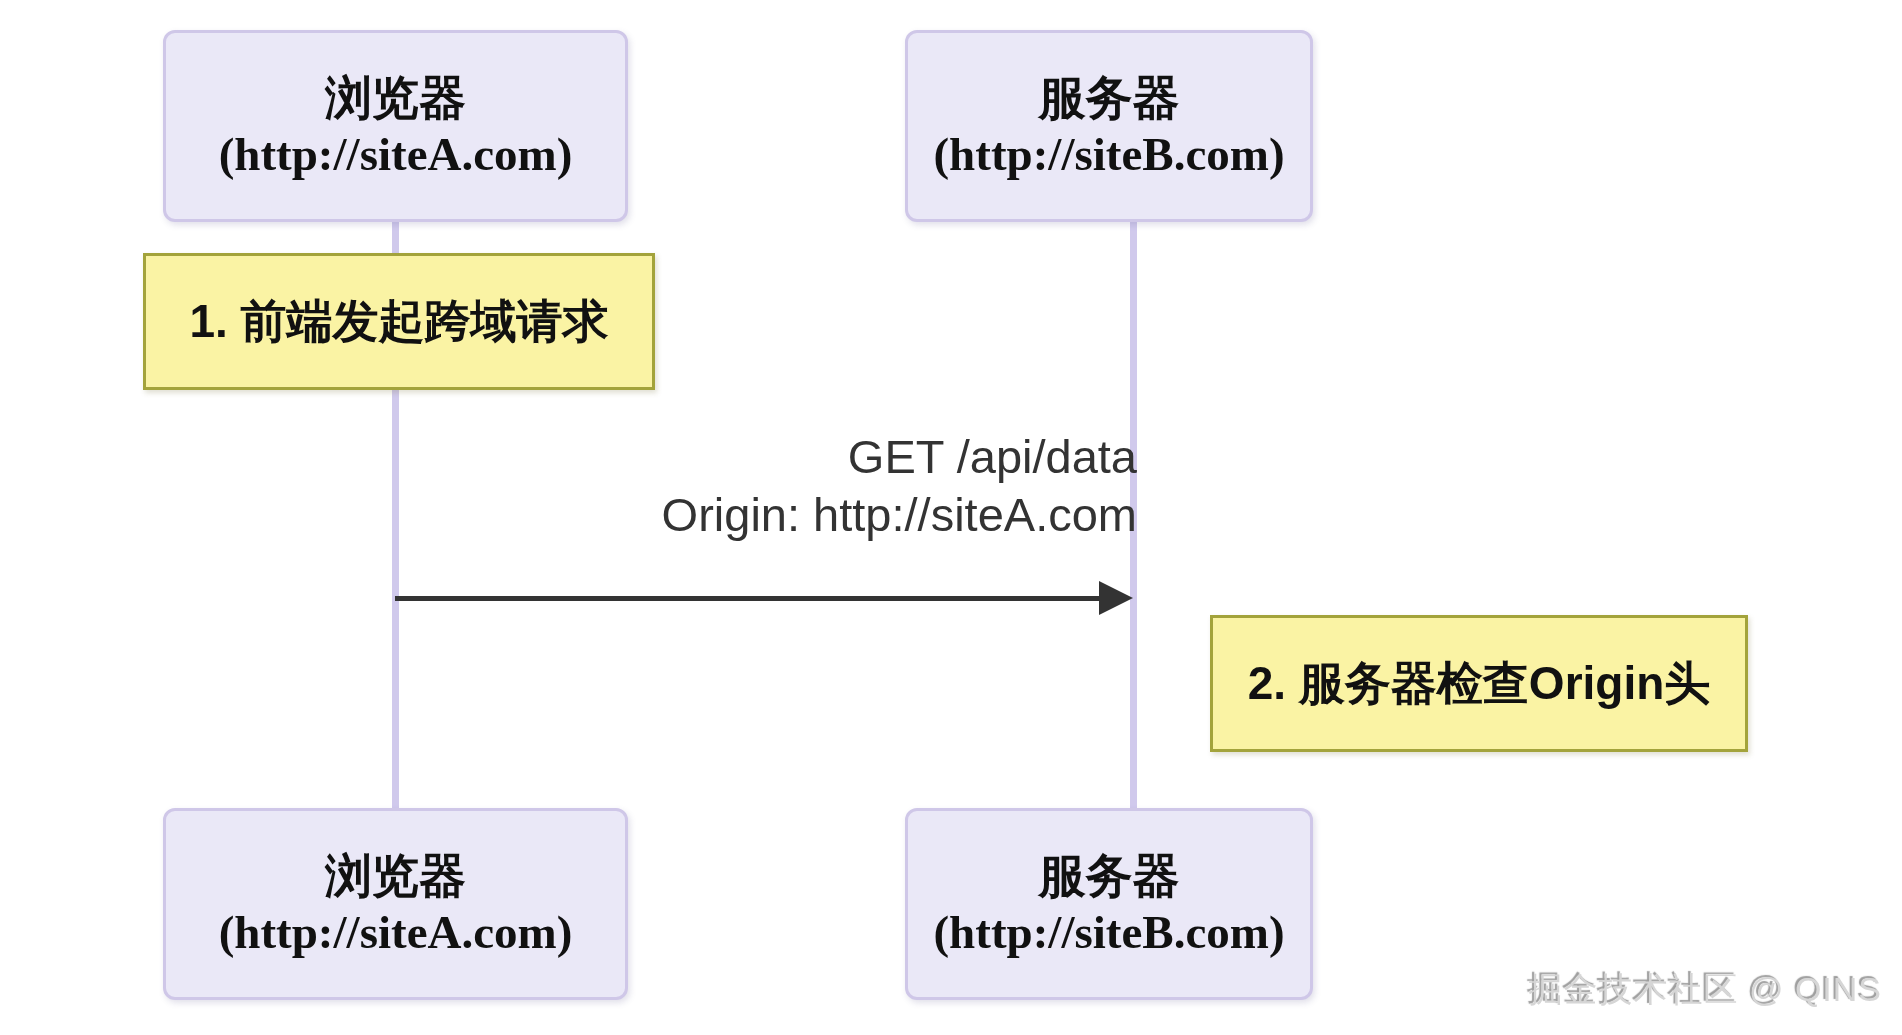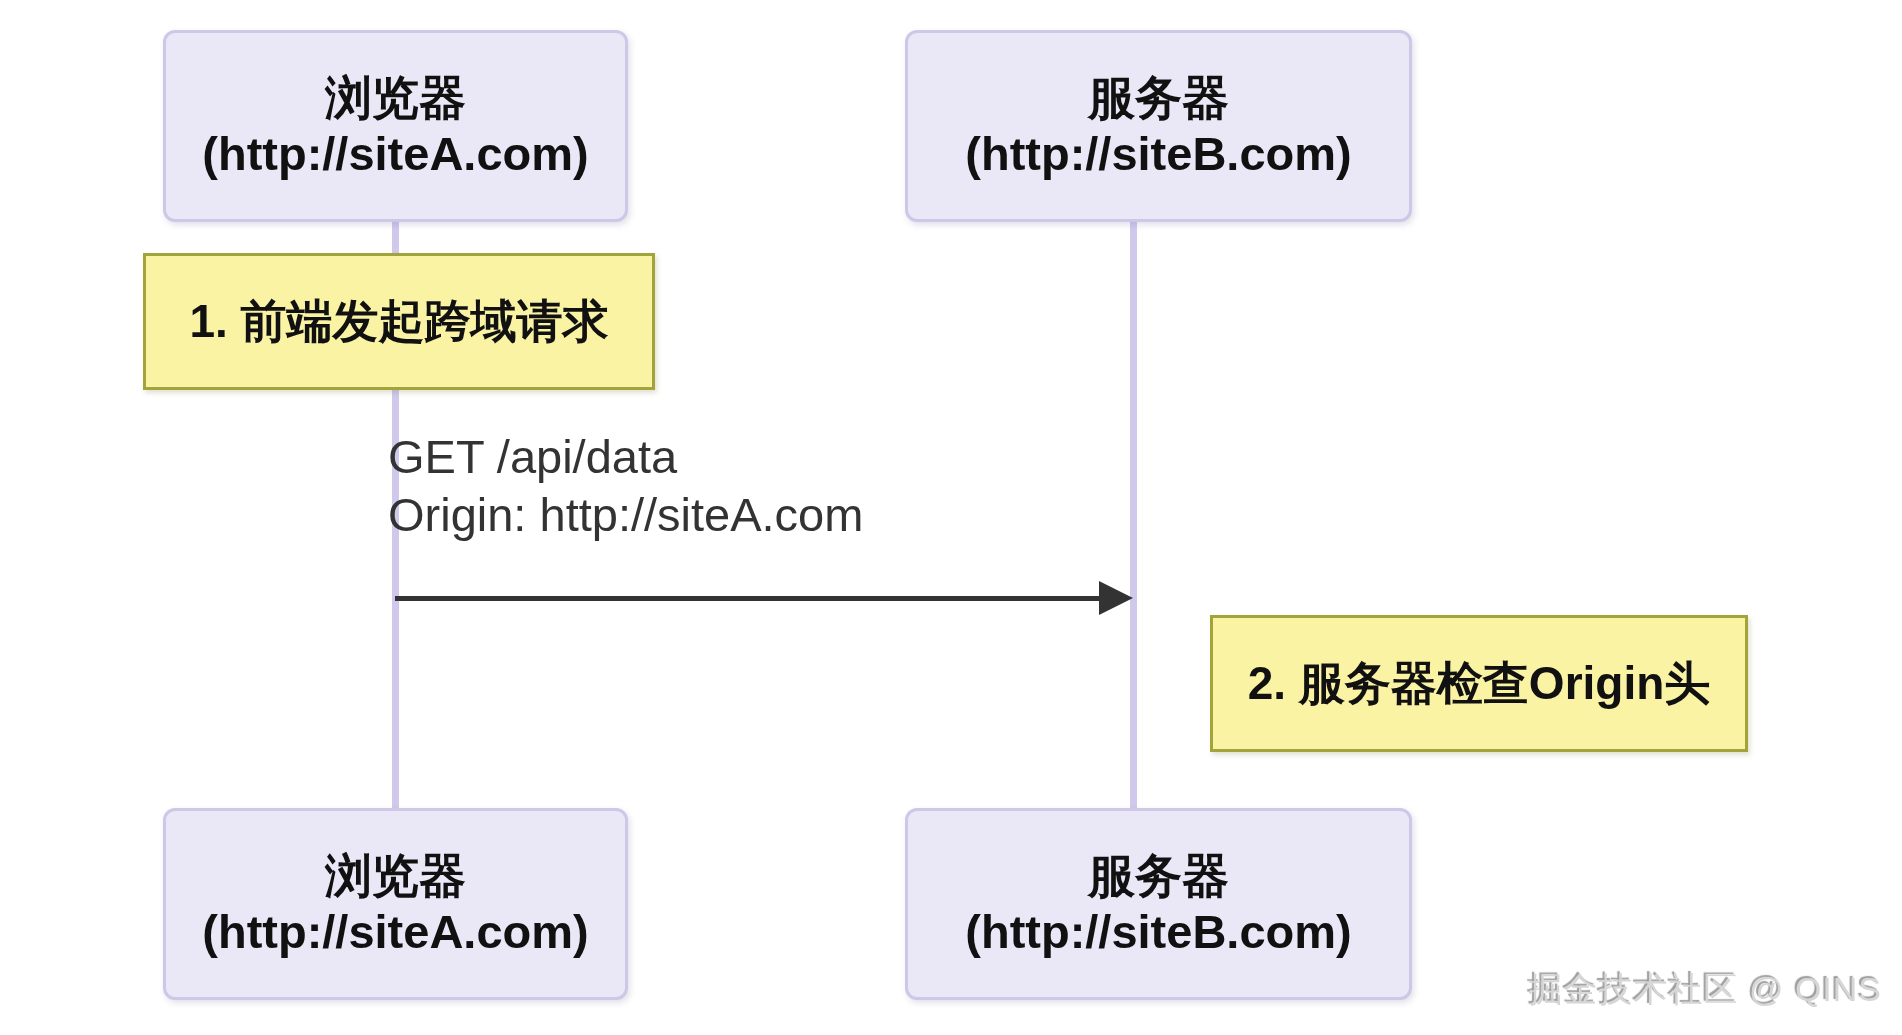--- a/index.html
+++ b/index.html
@@ -30,23 +30,24 @@
     border:3px solid var(--actor-border,#cfc7e8);
     border-radius:12px;
     box-sizing:border-box;
     display:flex;flex-direction:column;
     align-items:center;justify-content:center;
     box-shadow:2px 3px 6px rgba(90,85,140,0.18);
     z-index:2;
     color:#111;
     font-weight:600;
     text-align:center;
+    font-family:Liberation Serif, serif;
   }
   .actor-box.a{left:163px;width:465px;}
-  .actor-box.b{left:905px;width:507px;}
+  .actor-box.b{left:905px;width:408px;}
   .actor-box.top{top:30px;}
   .actor-box.bottom{top:808px;}
   .actor-name{font-size:47px;line-height:56px;}
   .actor-origin{font-size:47px;line-height:56px;}
 
   
   .note{
     position:absolute;
     height:137px;
     background:var(--note-fill,#faf3a4);
@@ -57,23 +58,23 @@
     box-shadow:2px 3px 5px rgba(120,115,60,0.22);
     z-index:3;
     white-space:nowrap;
   }
   .note1{left:143px;top:253px;width:512px;}
   .note2{left:1210px;top:615px;width:538px;}
 
   
   .message{
     position:absolute;
-    left:388px;width:740px;
+    left:397px;width:740px;
     top:428px;
-    text-align:left;
+    text-align:right;
     font-size:47px;line-height:58px;
     font-weight:500;
     color:#333;
     z-index:2;
   }
 
   
   .arrow-line{
     position:absolute;
     left:395px;top:596px;

